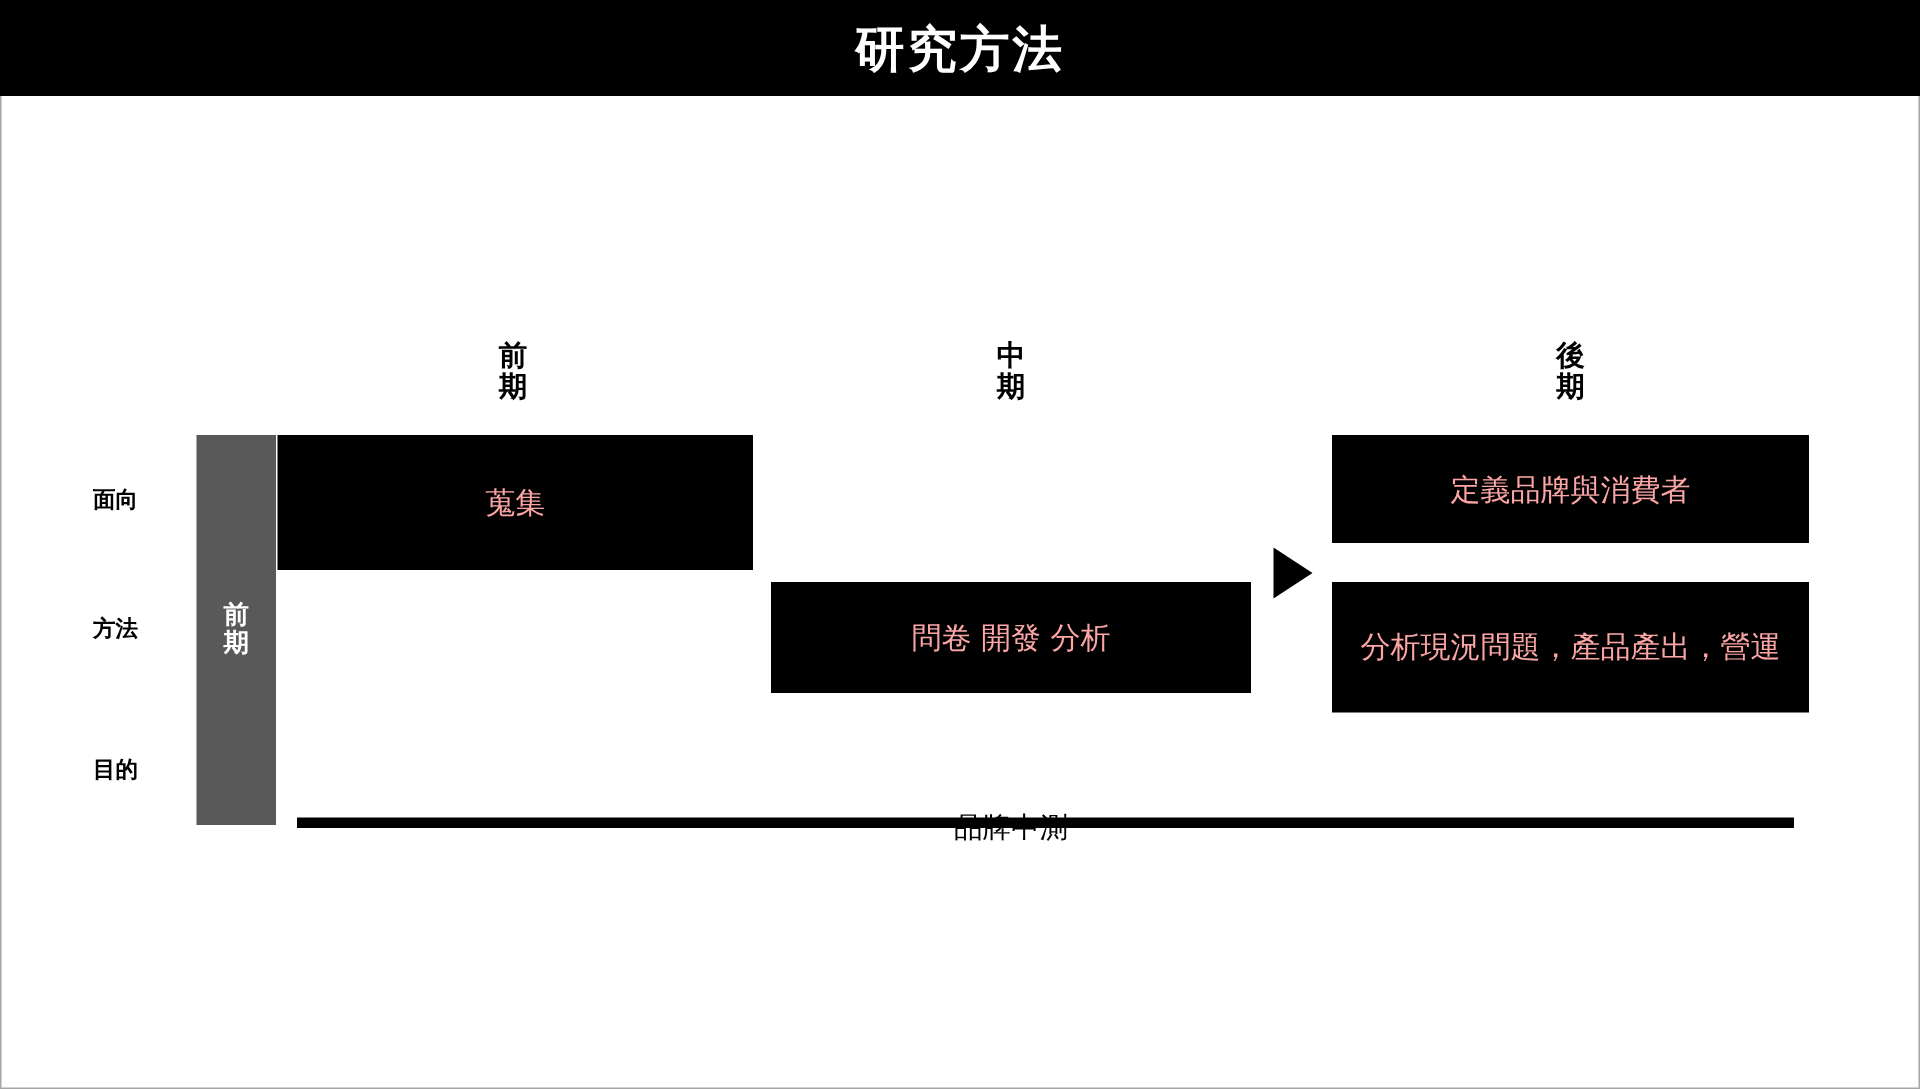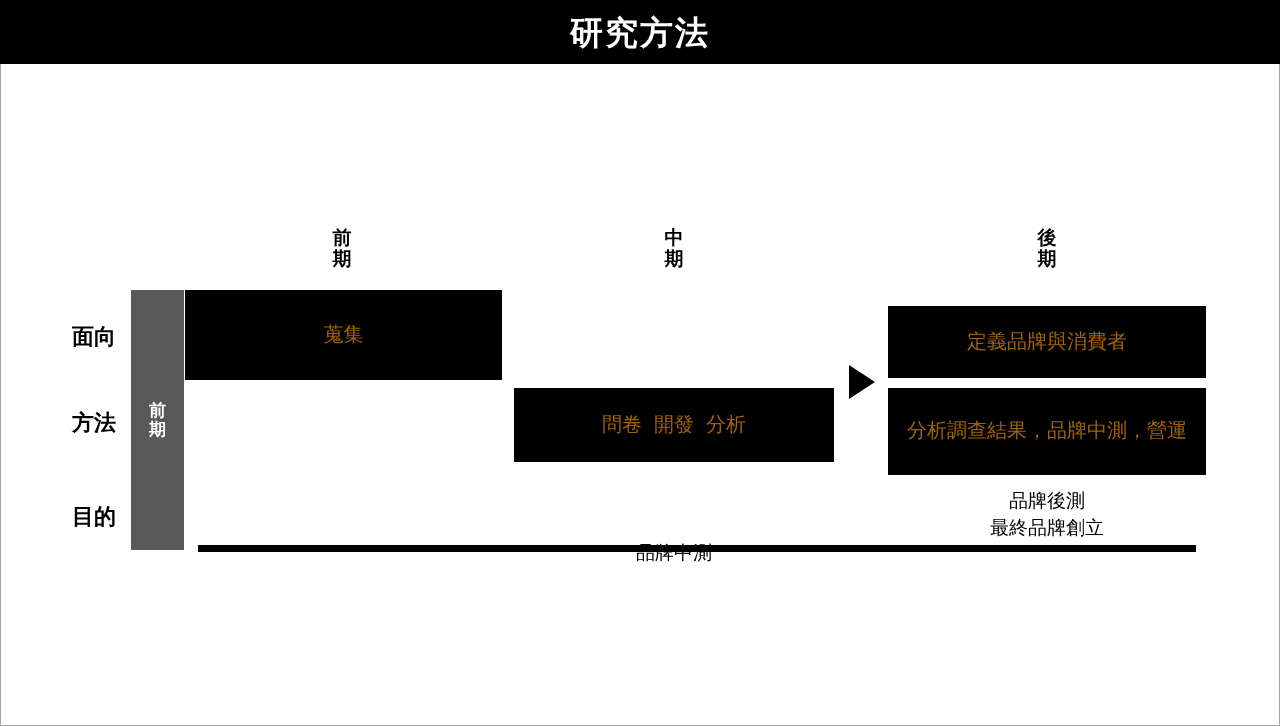--- a/index.html
+++ b/index.html
@@ -64,23 +64,22 @@
     font-weight: bold;
     line-height: 21px;
     white-space: pre-line;
   }
 
   
   .row-label {
     position: absolute;
     left: 62px;
     width: 64px;
-    text-align: center;
     color: #000000;
-    font-size: 22px;
+    font-size: 15px;
     font-weight: bold;
     line-height: 1;
   }
 
   
   .gray-bar {
     position: absolute;
     left: 131px;
     top: 290px;
     width: 53px;
@@ -107,27 +106,26 @@
   
   .box {
     position: absolute;
     background: #000000;
     display: flex;
     align-items: center;
     justify-content: center;
     box-sizing: border-box;
   }
   .box-text {
-    color: #a16207;
+    color: #fca5a5;
     font-size: 20px;
     font-weight: normal;
     line-height: 1.25;
     text-align: center;
     padding: 0 6px;
-    font-family: Liberation Mono, monospace;
   }
 
   
   .purpose {
     position: absolute;
     text-align: center;
     color: #000000;
     font-size: 19px;
     line-height: 27px;
     white-space: pre-line;
@@ -176,32 +174,30 @@
   <div class="row-label" style="top:506px;">目的</div>
 
   <div class="gray-bar">
     <div class="gray-bar-text">前
 期</div>
   </div>
 
   <div class="box" style="left:185px; top:290px; width:317px; height:90px;">
     <span class="box-text">蒐集</span>
   </div>
-  <div class="box" style="left:888px; top:290px; width:318px; height:72px;margin-top:16px;">
+  <div class="box" style="left:888px; top:290px; width:318px; height:72px;">
     <span class="box-text">定義品牌與消費者</span>
   </div>
 
   <div class="box" style="left:514px; top:388px; width:320px; height:74px;">
     <span class="box-text">問卷 開發 分析</span>
   </div>
   <div class="box" style="left:888px; top:388px; width:318px; height:87px;">
-    <span class="box-text">分析調查結果，品牌中測，營運</span>
+    <span class="box-text">分析現況問題，產品產出，營運</span>
   </div>
 
   <div class="arrow" style="left:849px; top:365px;"></div>
 
   <div class="purpose" style="left:514px; top:515px; width:320px;margin-top:24px;">品牌中測</div>
-  <div class="purpose" style="left:888px; top:487px; width:318px;">品牌後測
-最終品牌創立</div>
 
   <div class="baseline"></div>
 
 </div>
 
 </body></html>

